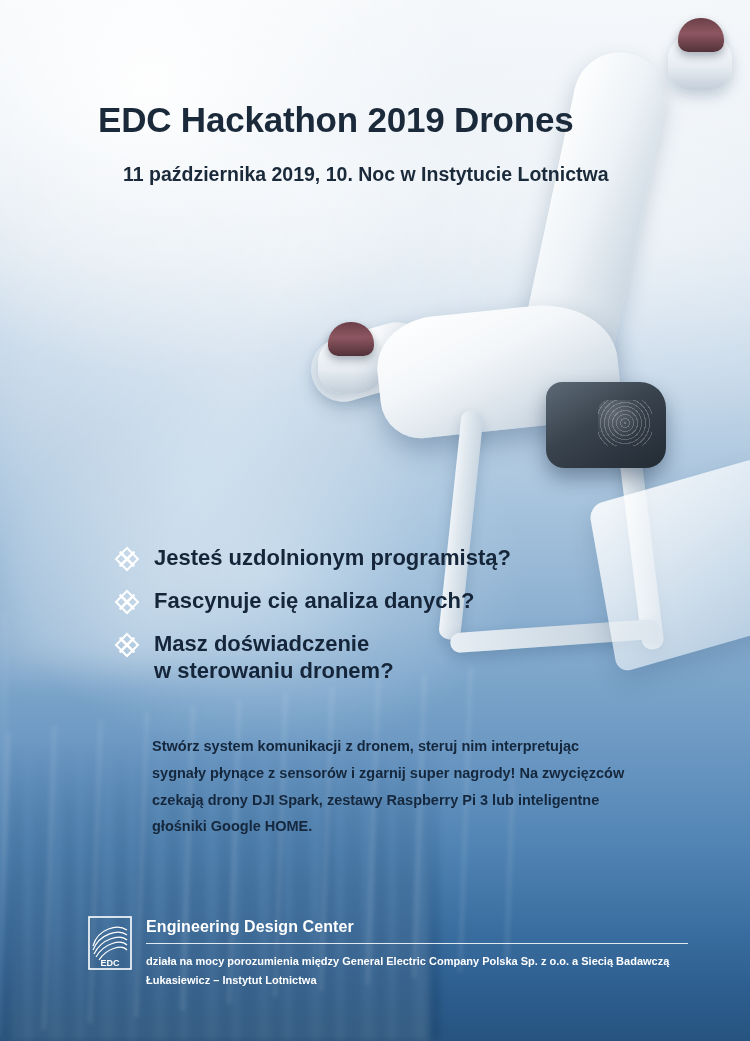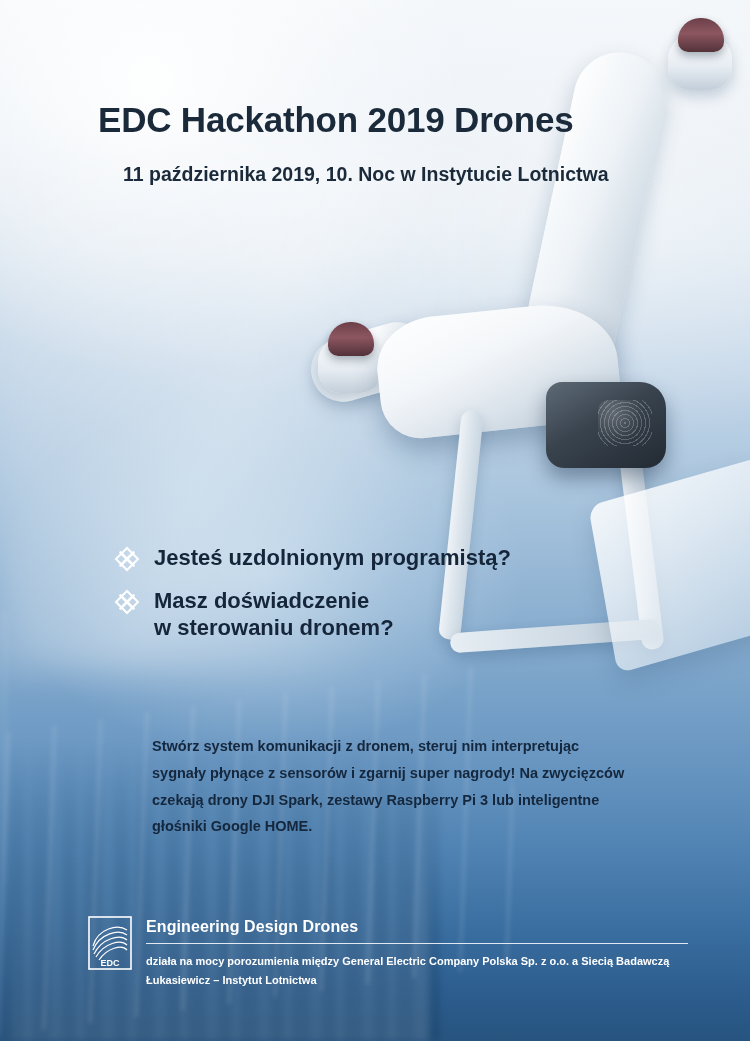--- a/index.html
+++ b/index.html
@@ -326,20 +326,29 @@
     <div class="q-row">
       <span class="q-mark">
         <svg width="26" height="26" viewBox="0 0 26 26">
           <path d="M13 2 L24 13 L13 24 L2 13 Z" fill="none" stroke="#ffffff" stroke-width="2"></path>
           <path d="M6.5 6.5 L19.5 19.5 M19.5 6.5 L6.5 19.5" stroke="#ffffff" stroke-width="2.6" stroke-linecap="round"></path>
         </svg>
       </span>
       <span class="q-text">Jesteś uzdolnionym programistą?</span>
     </div>
 
+    <div class="q-row">
+      <span class="q-mark">
+        <svg width="26" height="26" viewBox="0 0 26 26">
+          <path d="M13 2 L24 13 L13 24 L2 13 Z" fill="none" stroke="#ffffff" stroke-width="2"></path>
+          <path d="M6.5 6.5 L19.5 19.5 M19.5 6.5 L6.5 19.5" stroke="#ffffff" stroke-width="2.6" stroke-linecap="round"></path>
+        </svg>
+      </span>
+      <span class="q-text">Fascynuje cię analiza danych?</span>
+    </div>
 
     <div class="q-row">
       <span class="q-mark">
         <svg width="26" height="26" viewBox="0 0 26 26">
           <path d="M13 2 L24 13 L13 24 L2 13 Z" fill="none" stroke="#ffffff" stroke-width="2"></path>
           <path d="M6.5 6.5 L19.5 19.5 M19.5 6.5 L6.5 19.5" stroke="#ffffff" stroke-width="2.6" stroke-linecap="round"></path>
         </svg>
       </span>
       <span class="q-text">Masz doświadczenie
 w sterowaniu dronem?</span>
@@ -360,20 +369,20 @@
           <path d="M5 30 C10 12, 30 8, 39 14"></path>
           <path d="M5 34 C12 17, 31 13, 39 19"></path>
           <path d="M6 38 C14 22, 32 18, 39 24"></path>
           <path d="M8 41 C16 27, 33 23, 39 29"></path>
           <path d="M11 44 C19 32, 34 28, 39 34"></path>
         </g>
         <text x="22" y="50" font-family="Liberation Sans, sans-serif" font-size="9" font-weight="bold" fill="#ffffff" text-anchor="middle">EDC</text>
       </svg>
     </span>
     <span class="footer-texts">
-      <span class="footer-title">Engineering Design Drones</span>
+      <span class="footer-title">Engineering Design Center</span>
       <div class="footer-rule"></div>
       <span class="footer-note">działa na mocy porozumienia między General Electric Company Polska Sp. z o.o. a Siecią Badawczą
 Łukasiewicz – Instytut Lotnictwa</span>
     </span>
   </div>
 
 </div>
 
 </body></html>

